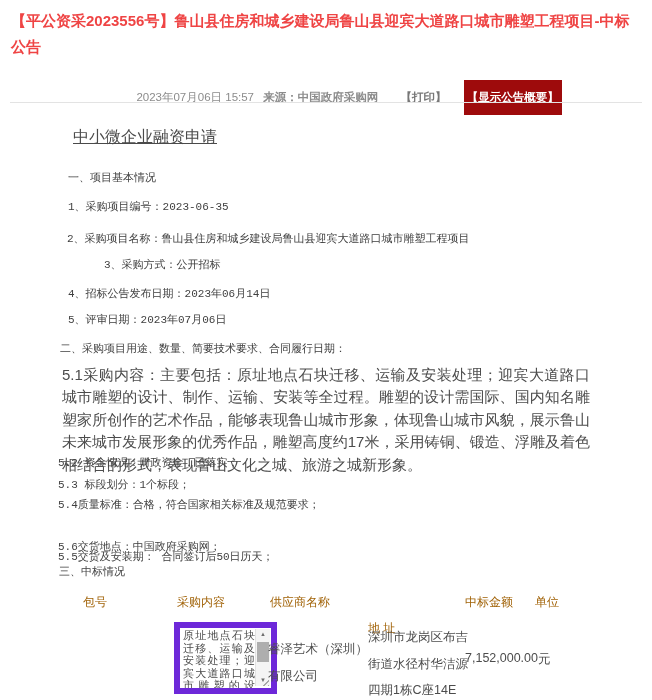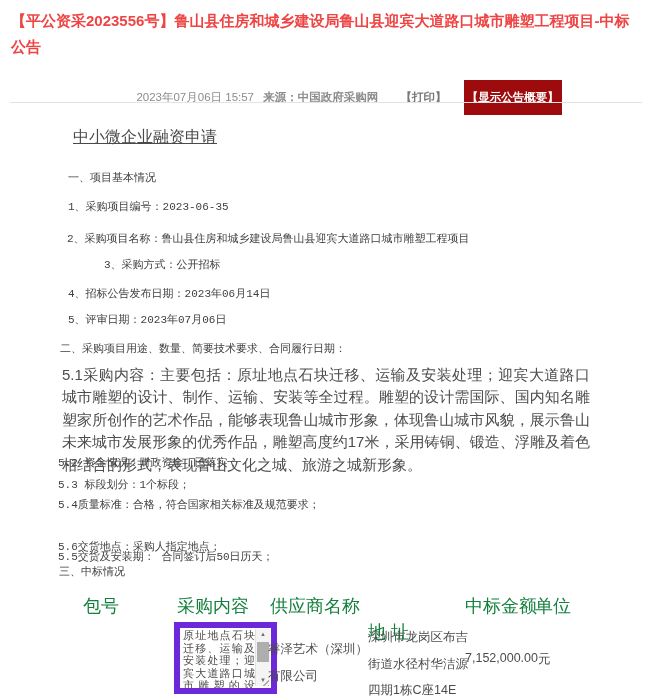--- a/index.html
+++ b/index.html
@@ -23,21 +23,21 @@
     display:inline-block;margin-left:14px;background:#9e0b0c;color:#fff;
     font-size:11.5px;font-weight:bold;padding:10px 3px;cursor:pointer;
   }
   .rule{top:102px;left:10px;width:632px;border-top:1px solid #e3e3e3;height:0;}
   
   .sme-link{top:127px;left:73px;font-size:16px;color:#4a4a4a;text-decoration:underline;cursor:pointer;}
   
   .bline{font-size:11px;color:#404040;white-space:nowrap;font-family:Liberation Mono, monospace;}
   .para{font-size:15px;color:#4c4c4c;line-height:22.4px;text-align:justify;word-break:break-all;}
   
-  .th{font-size:18px;color:#15803d;white-space:nowrap;}
+  .th{font-size:12px;color:#a16207;white-space:nowrap;}
   .cell{font-size:12.5px;color:#4c4c4c;}
   
   .ta{
     top:622px;left:174px;width:103px;height:72px;background:#fff;
     border:6px solid #6d28d9;box-sizing:border-box;overflow:hidden;cursor:text;
   }
   .ta-text{
     margin:1px 16px 0 3px;font-size:11px;line-height:12.5px;color:#4c4c4c;
     word-break:break-all;text-align:justify;
   }
@@ -83,21 +83,21 @@
 <div class="abs bline" style="top:257px;left:68px;margin-left:36px;">3、采购方式：公开招标</div>
 <div class="abs bline" style="top:286px;left:68px;">4、招标公告发布日期：2023年06月14日</div>
 <div class="abs bline" style="top:312px;left:68px;">5、评审日期：2023年07月06日</div>
 
 <div class="abs bline" style="top:341px;left:60px;">二、采购项目用途、数量、简要技术要求、合同履行日期：</div>
 <div class="abs para" style="top:364px;left:62px;width:528px;">5.1采购内容：主要包括：原址地点石块迁移、运输及安装处理；迎宾大道路口城市雕塑的设计、制作、运输、安装等全过程。雕塑的设计需国际、国内知名雕塑家所创作的艺术作品，能够表现鲁山城市形象，体现鲁山城市风貌，展示鲁山未来城市发展形象的优秀作品，雕塑高度约17米，采用铸铜、锻造、浮雕及着色相结合的形式，表现鲁山文化之城、旅游之城新形象。</div>
 <div class="abs bline" style="top:455px;left:58px;">5.2 资金情况：财政资金，已落实；</div>
 <div class="abs bline" style="top:477px;left:58px;">5.3 标段划分：1个标段；</div>
 <div class="abs bline" style="top:497px;left:58px;">5.4质量标准：合格，符合国家相关标准及规范要求；</div>
 <div class="abs bline" style="top:517px;left:58px;margin-top:32px;">5.5交货及安装期： 合同签订后50日历天；</div>
-<div class="abs bline" style="top:539px;left:58px;">5.6交货地点：采购人指定地点；</div>
+<div class="abs bline" style="top:539px;left:58px;">5.6交货地点：中国政府采购网；</div>
 
 <div class="abs bline" style="top:564px;left:59px;">三、中标情况</div>
 
 <div class="abs th" style="top:594px;left:83px;">包号</div>
 <div class="abs th" style="top:594px;left:177px;">采购内容</div>
 <div class="abs th" style="top:594px;left:270px;">供应商名称</div>
 <div class="abs th" style="top:620px;left:368px;">地 址</div>
 <div class="abs th" style="top:594px;left:465px;">中标金额</div>
 <div class="abs th" style="top:594px;left:535px;">单位</div>
 

